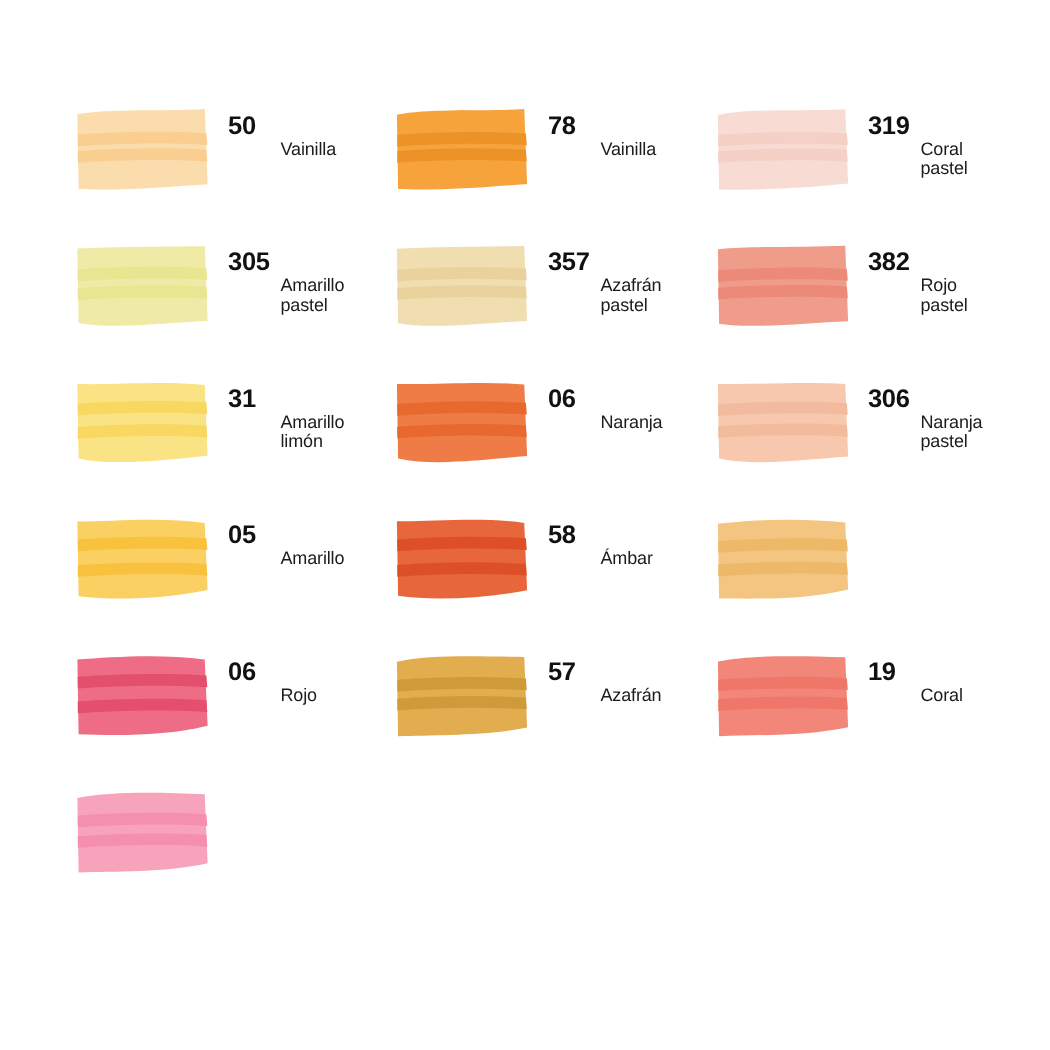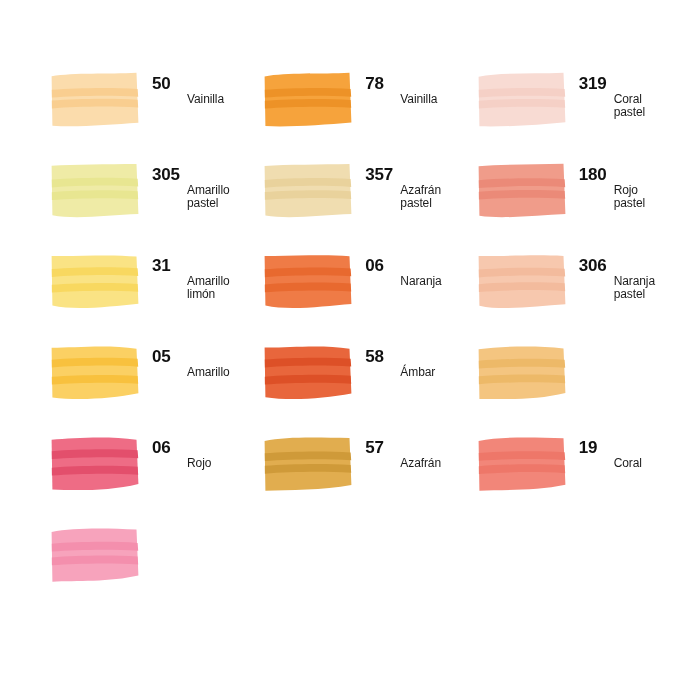--- a/index.html
+++ b/index.html
@@ -151,21 +151,21 @@
       </div>
       <div class="swatch-cell">
         <div class="swatch">
           <svg viewBox="0 0 92 58">
             <path d="M1.6,3.17 C 24,1.03 58,1.80 86.5,0.76 L 88.4,51.10 C 60,52.14 26,56.43 2.4,52.79 Z" fill="#F09C8A"></path>
             <path d="M1.8,17.13 C 26,15.33 60,14.53 87.6,16.33 L 88.20,24.13 C 60,22.33 26,23.13 1.9,24.93 Z" fill="#EB8A78"></path>
             <path d="M1.8,28.80 C 26,27.00 60,26.20 87.6,28.00 L 88.20,35.80 C 60,34.00 26,34.80 1.9,36.60 Z" fill="#EB8A78"></path>
           </svg>
         </div>
         <div class="label">
-          <span class="code">180</span>
+          <span class="code">382</span>
           <span class="cname">Rojo
 pastel</span>
         </div>
       </div>
       <div class="swatch-cell">
         <div class="swatch">
           <svg viewBox="0 0 92 58">
             <path d="M1.6,1.90 C 24,2.86 58,-0.24 86.5,2.62 L 88.4,49.78 C 60,52.68 26,56.79 2.4,51.60 Z" fill="#FAE384"></path>
             <path d="M1.8,15.10 C 26,13.30 60,12.50 87.6,14.30 L 88.20,22.10 C 60,20.30 26,21.10 1.9,22.90 Z" fill="#F8D860"></path>
             <path d="M1.8,30.70 C 26,28.90 60,28.10 87.6,29.90 L 88.20,37.70 C 60,35.90 26,36.70 1.9,38.50 Z" fill="#F8D860"></path>

